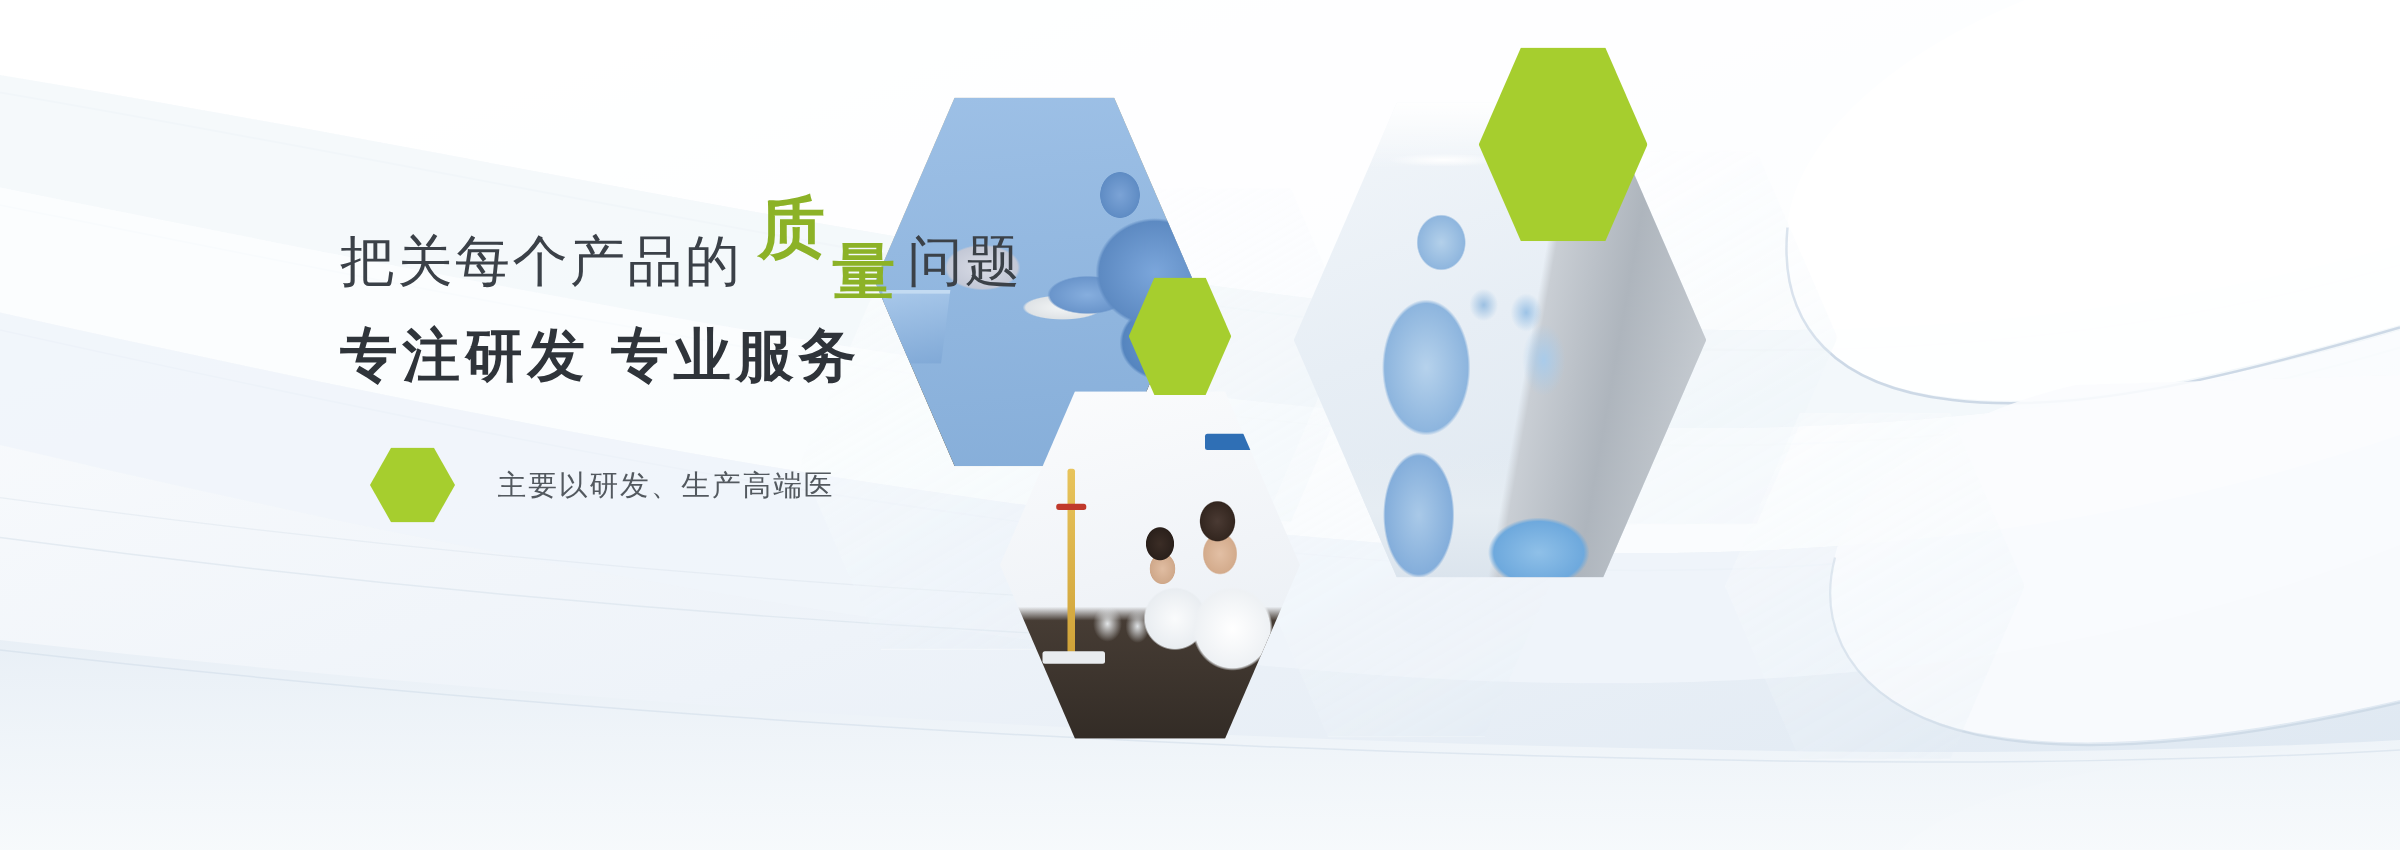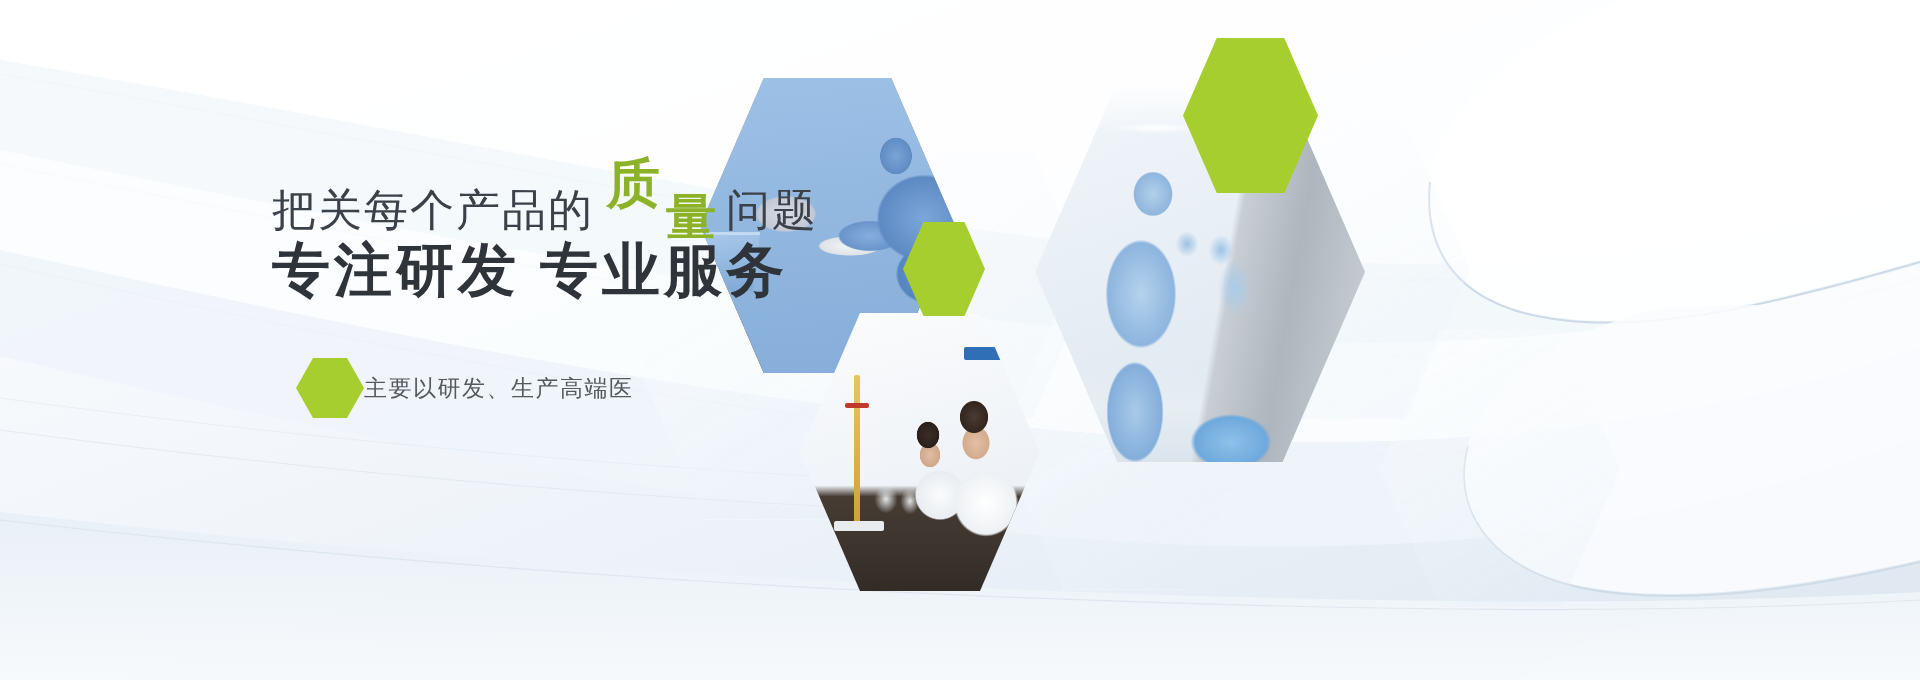--- a/index.html
+++ b/index.html
@@ -115,23 +115,23 @@
   .doorsign{position:absolute;right:18px;top:34px;width:58px;height:13px;background:#2f6fb5;border-radius:2px;}
   
   .textblock{position:absolute;left:272px;top:178px;}
   .line1{
     font-size:44px;color:#3b4148;letter-spacing:2px;white-space:nowrap;
     line-height:1;display:flex;align-items:flex-end;
   }
   .line1 .hi-up{color:#8cb227;font-weight:700;font-size:54px;position:relative;top:-22px;margin:0 2px 0 12px;}
   .line1 .hi-dn{color:#8cb227;font-weight:700;font-size:50px;position:relative;top:10px;margin:0 8px 0 2px;}
   .line2{
-    font-size:58px;font-weight:700;color:#2f343a;letter-spacing:4px;white-space:nowrap;
-  }
-  .descwrap{position:absolute;left:296px;top:358px;display:flex;align-items:center;}
+    margin-top:22px;font-size:46px;font-weight:700;color:#2f343a;letter-spacing:4px;white-space:nowrap;
+  }
+  .descwrap{position:absolute;left:296px;top:358px;display:flex;align-items:center;gap:34px;}
   .dot-hex{
     width:68px;height:60px;background:#a6ce2e;
     clip-path:polygon(25% 0%,75% 0%,100% 50%,75% 100%,25% 100%,0% 50%);
     flex:0 0 auto;
   }
   .desc{font-size:23px;line-height:1.75;color:#53595f;letter-spacing:1.5px;white-space:nowrap;}
 </style>
 </head>
 <body>
 

